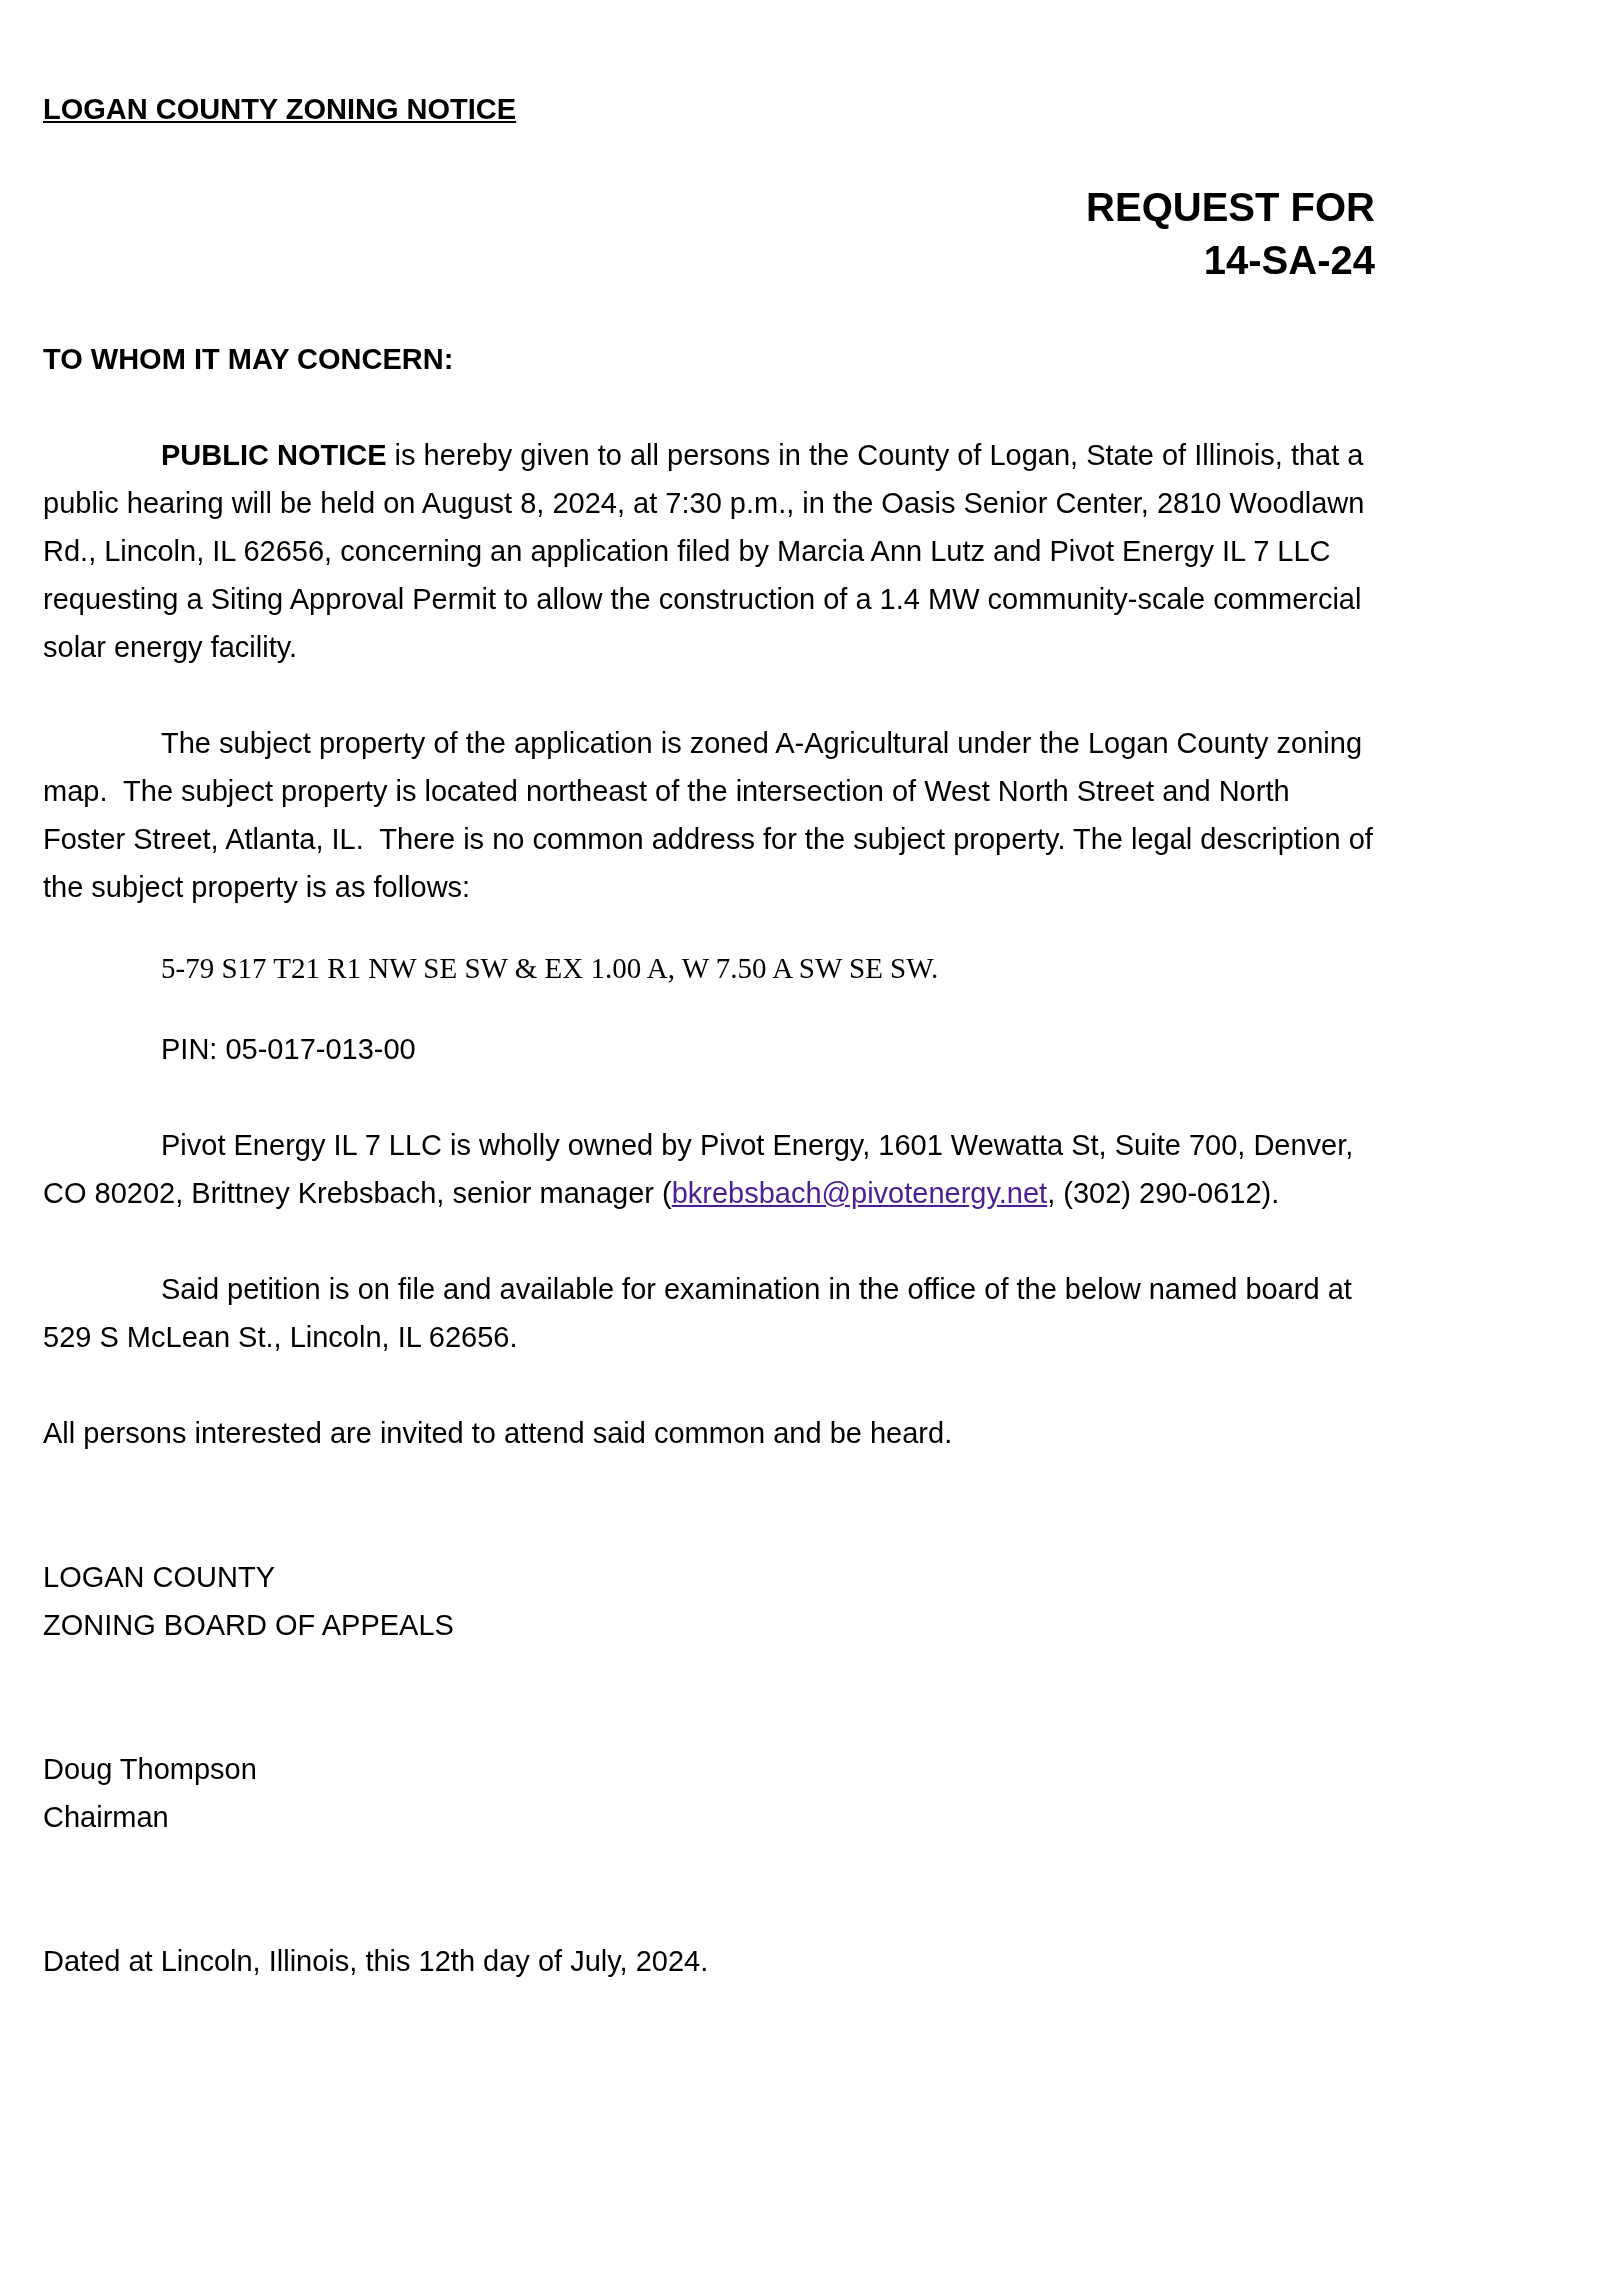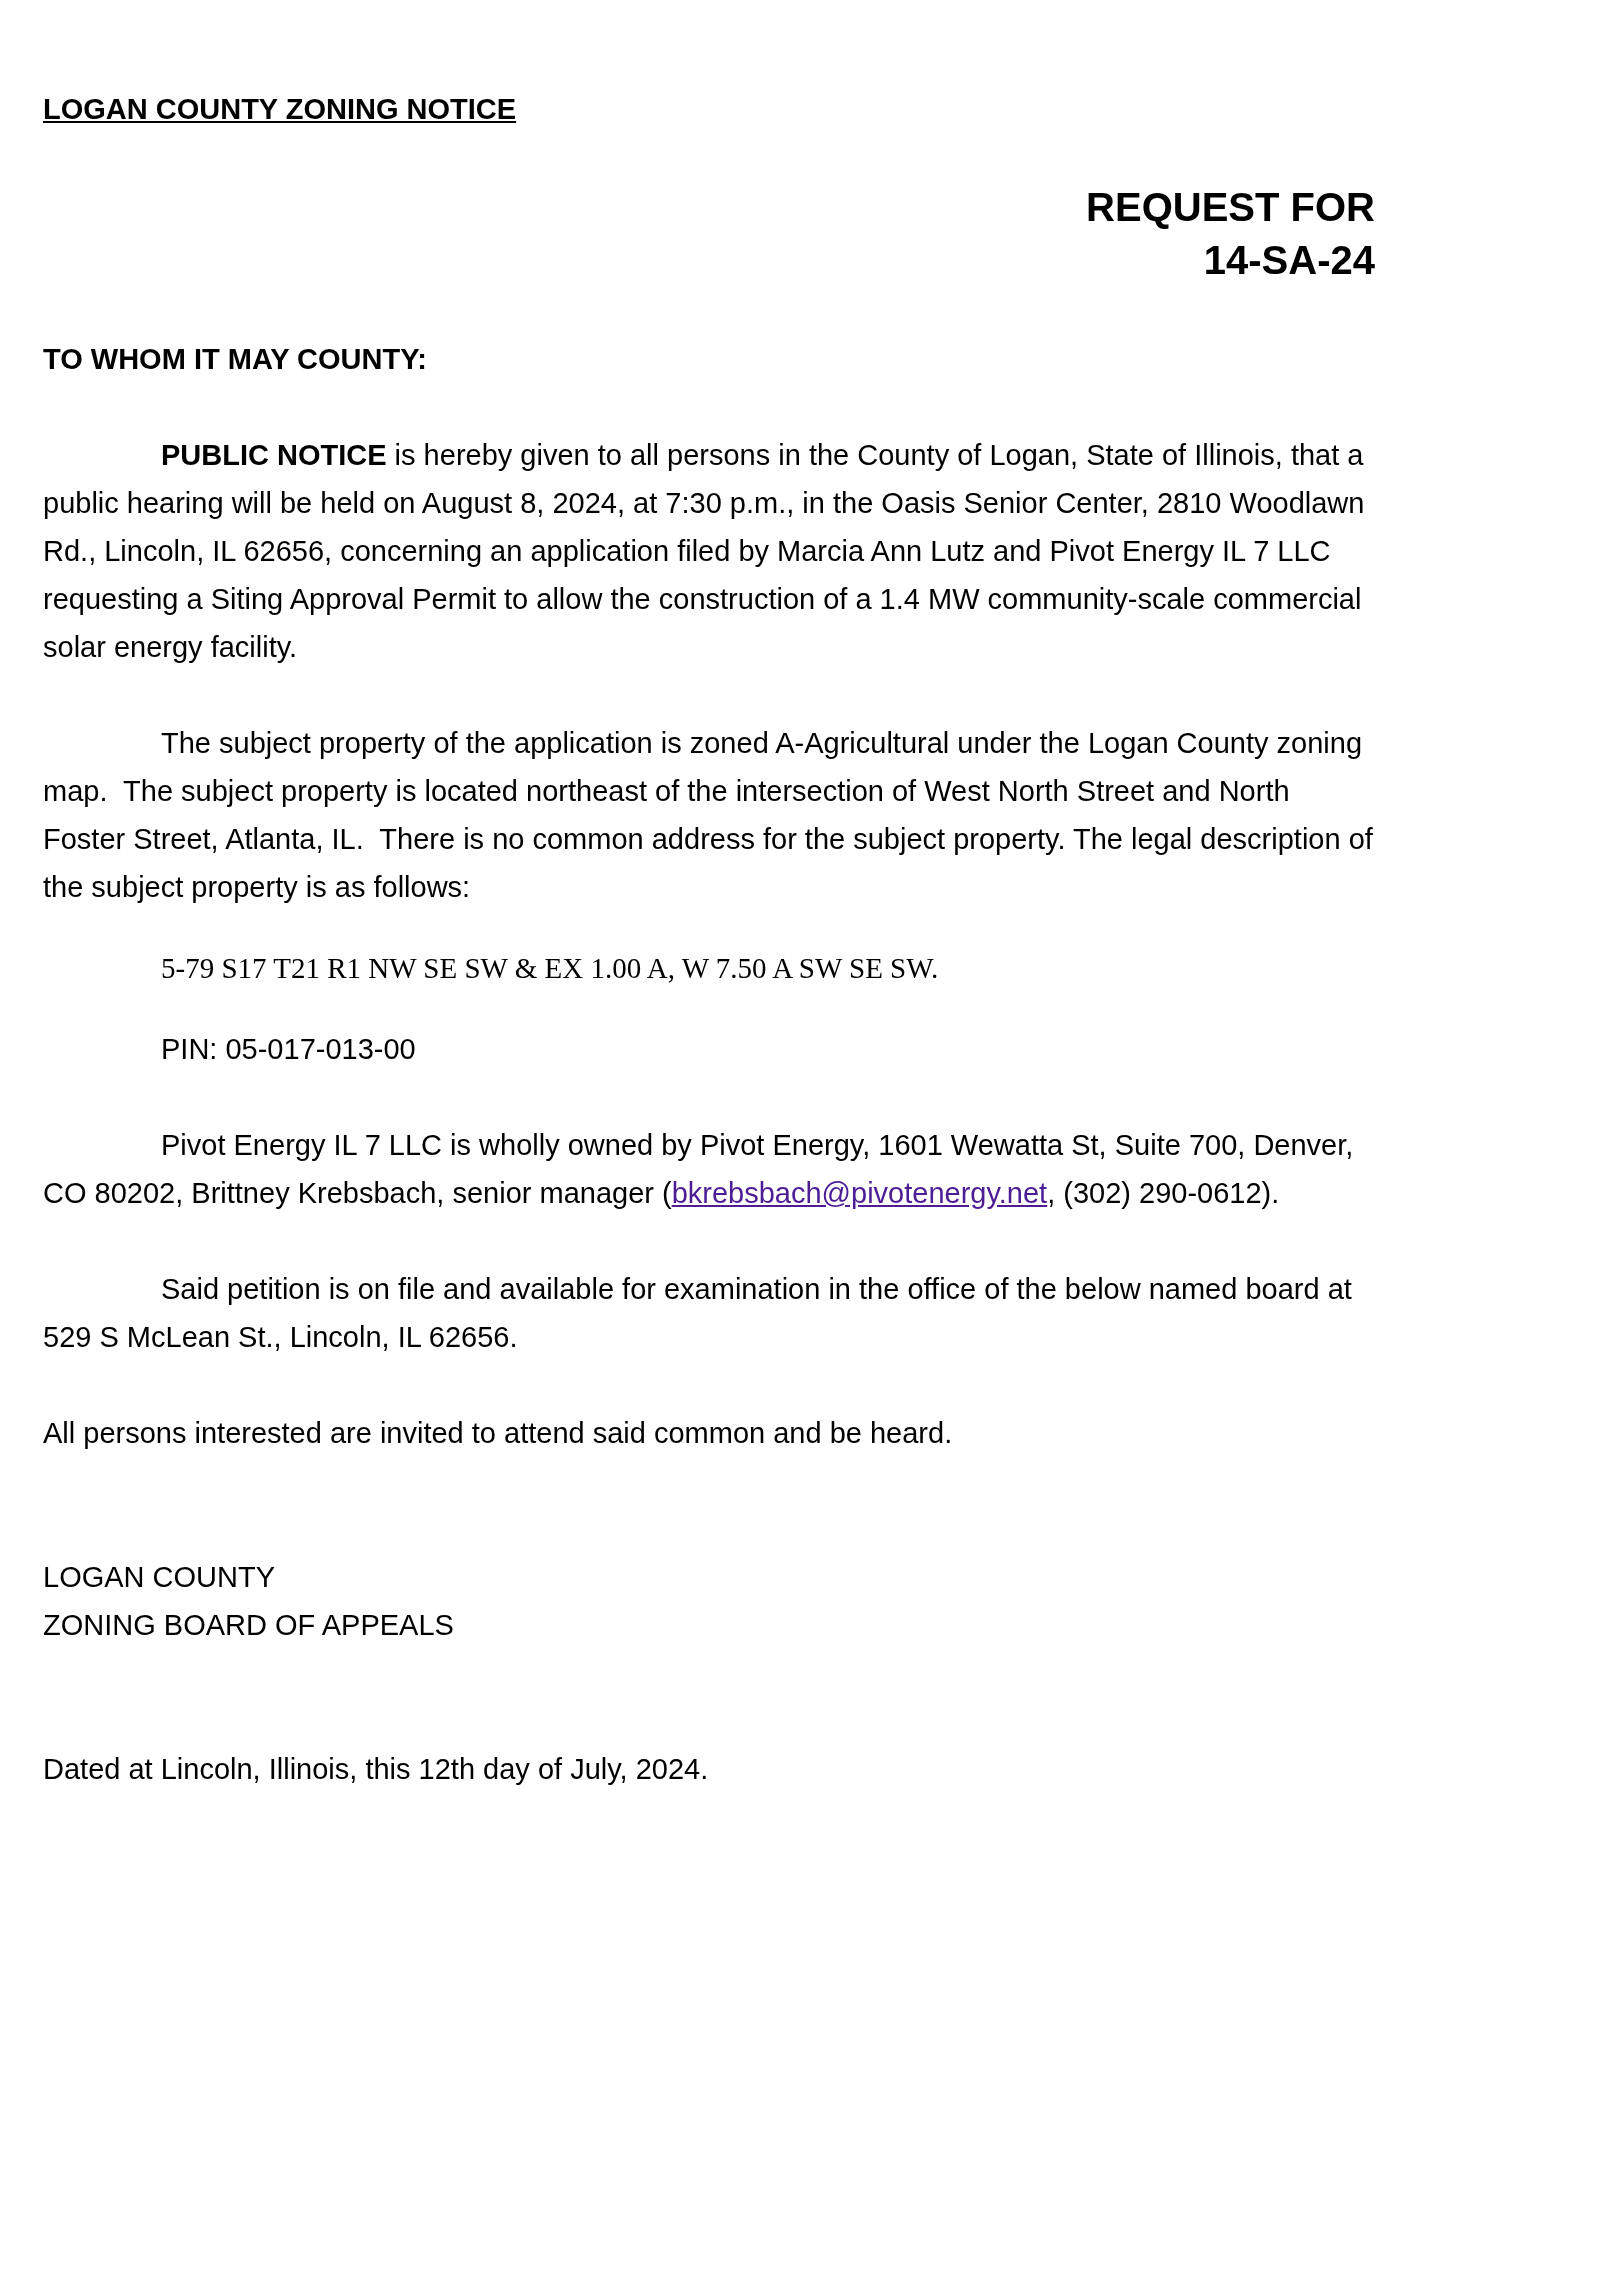--- a/index.html
+++ b/index.html
@@ -50,38 +50,42 @@
 <div class="page">
 
   <h1 class="doc-title">LOGAN COUNTY ZONING NOTICE</h1>
 
   <div class="header-right">
     <div>REQUEST FOR</div>
     <div>14-SA-24</div>
   </div>
 
 
-  <p class="block bold">TO WHOM IT MAY COUNTY:</p>
+  <p class="block bold">TO WHOM IT MAY CONCERN:</p>
 
   <p class="block body-par indent-first"><span class="bold">PUBLIC NOTICE</span><span> is hereby given to all persons in the County of Logan, State of Illinois, that a public hearing will be held on August 8, 2024, at 7:30 p.m., in the Oasis Senior Center, 2810 Woodlawn Rd., Lincoln, IL 62656, concerning an application filed by Marcia Ann Lutz and Pivot Energy IL 7 LLC requesting a Siting Approval Permit to allow the construction of a 1.4 MW community-scale commercial solar energy facility.</span></p>
 
   <p class="block body-par indent-first">The subject property of the application is zoned A-Agricultural under the Logan County zoning map.  The subject property is located northeast of the intersection of West North Street and North Foster Street, Atlanta, IL.  There is no common address for the subject property. The legal description of the subject property is as follows:</p>
 
   <p class="block tab-left serif">5-79 S17 T21 R1 NW SE SW &amp; EX 1.00 A, W 7.50 A SW SE SW.</p>
 
   <p class="block tab-left">PIN: 05-017-013-00</p>
 
   <p class="block body-par indent-first"><span>Pivot Energy IL 7 LLC is wholly owned by Pivot Energy, 1601 Wewatta St, Suite 700, Denver, CO 80202, Brittney Krebsbach, senior manager (</span><a class="email-link" style="color: #4c1d95;">bkrebsbach@pivotenergy.net</a><span>, (302) 290-0612).</span></p>
 
   <p class="block body-par indent-first">Said petition is on file and available for examination in the office of the below named board at 529 S McLean St., Lincoln, IL 62656.</p>
 
   <p class="block body-par">All persons interested are invited to attend said common and be heard.</p>
 
   <div class="block-xl">
     <div>LOGAN COUNTY</div>
     <div>ZONING BOARD OF APPEALS</div>
   </div>
 
+  <div class="block-xl">
+    <div>Doug Thompson</div>
+    <div>Chairman</div>
+  </div>
 
   <p class="block-xl">Dated at Lincoln, Illinois, this 12th day of July, 2024.</p>
 
 </div>
 
 
 </body></html>

